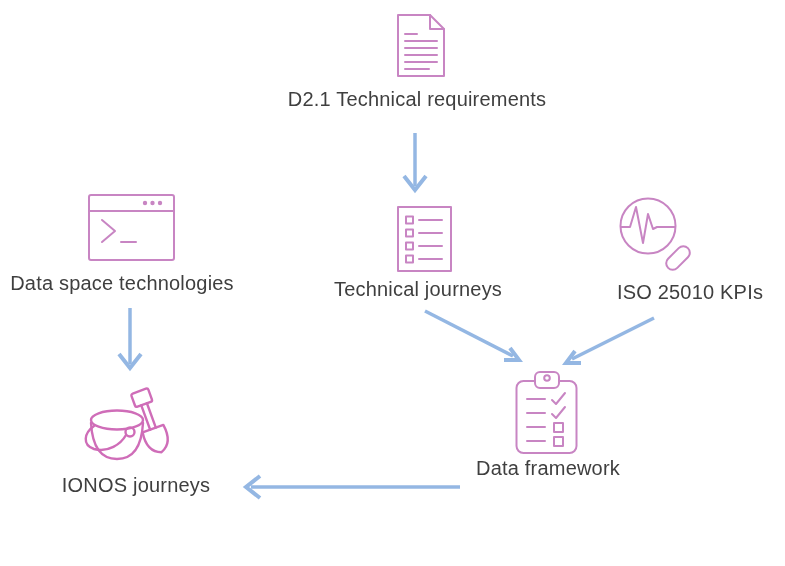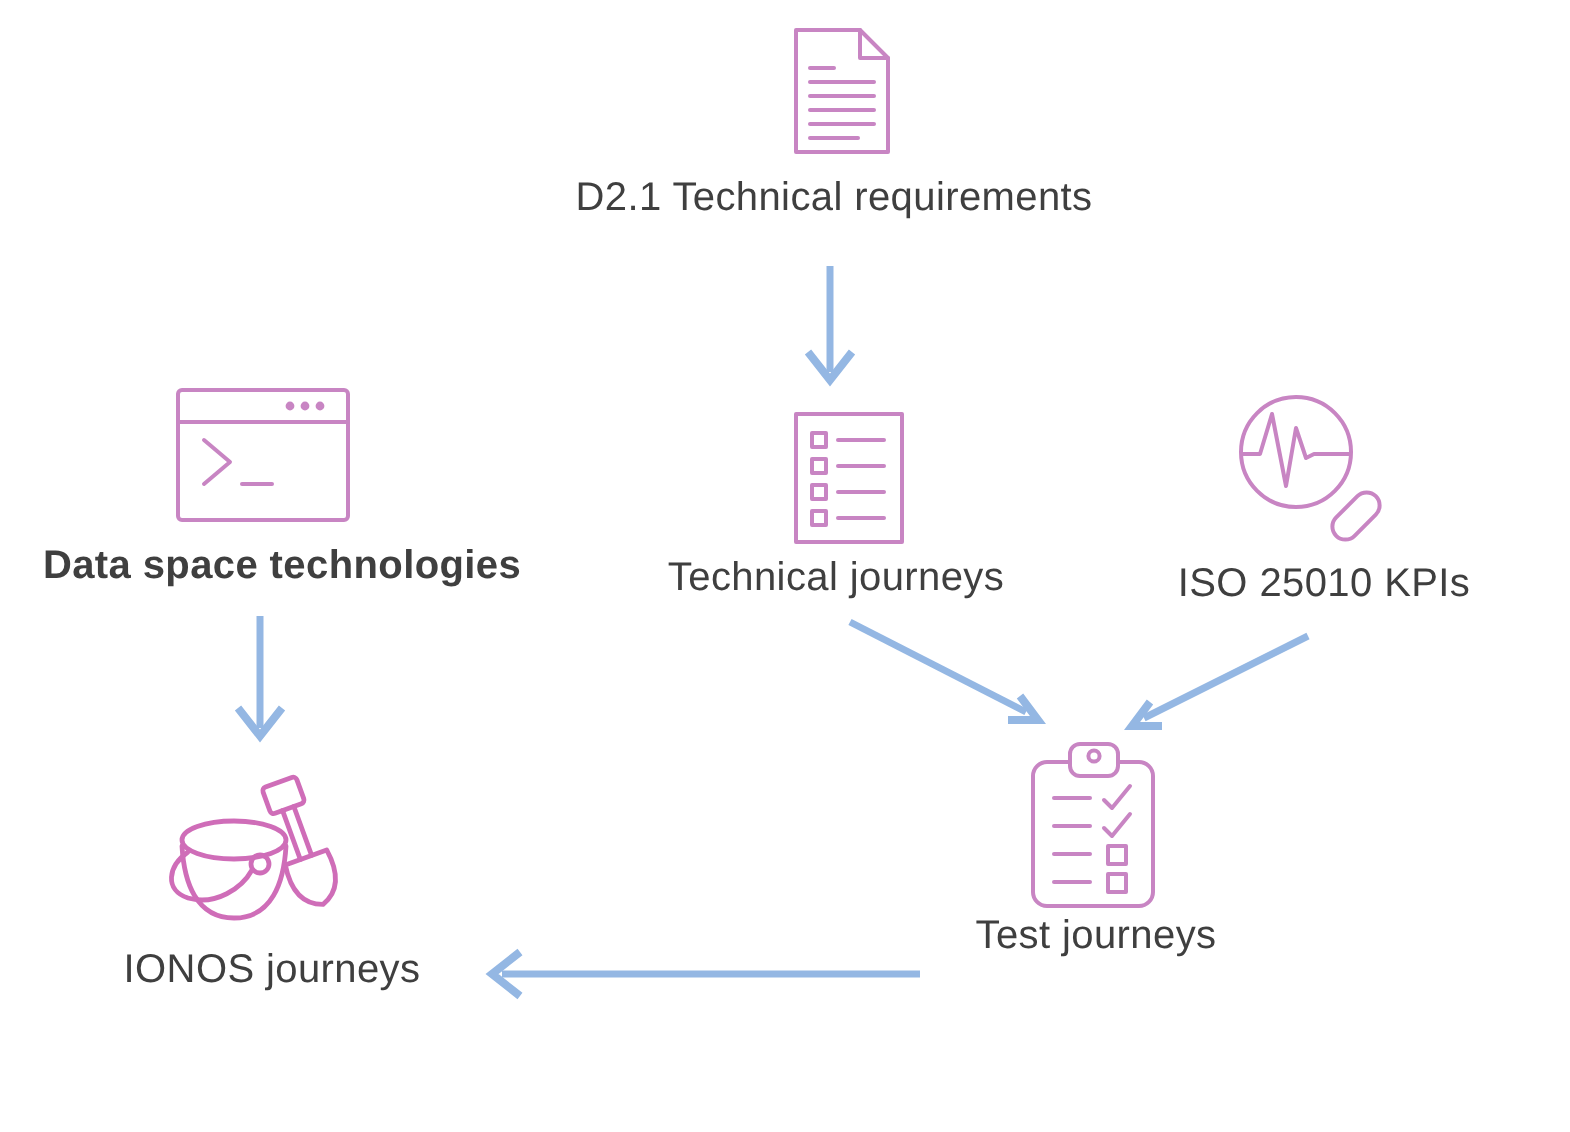--- a/index.html
+++ b/index.html
@@ -52,21 +52,21 @@
     <svg width="87" height="67" viewBox="0 0 87 67">
       <rect class="pink-stroke" x="1" y="1" width="85" height="65" rx="2"></rect>
       <path class="pink-stroke" d="M1,17 H86"></path>
       <circle class="pink-fill" cx="57" cy="9" r="2.2"></circle>
       <circle class="pink-fill" cx="64.5" cy="9" r="2.2"></circle>
       <circle class="pink-fill" cx="72" cy="9" r="2.2"></circle>
       <path class="pink-stroke" d="M14,26 L27,37 L14,48"></path>
       <path class="pink-stroke" d="M33,48 H48"></path>
     </svg>
   </div>
-  <div class="node-label" style="left:141px; top:272px;font-weight:bold;">Data space technologies</div>
+  <div class="node-label" style="left:122px; top:272px;">Data space technologies</div>
 
   <div class="node-icon" style="left:397px; top:206px;">
     <svg width="55" height="66" viewBox="0 0 55 66">
       <rect class="pink-stroke" x="1" y="1" width="53" height="64"></rect>
       <rect class="pink-stroke" x="9" y="10.5" width="7" height="7"></rect>
       <path class="pink-stroke" d="M22,14 H45"></path>
       <rect class="pink-stroke" x="9" y="23.5" width="7" height="7"></rect>
       <path class="pink-stroke" d="M22,27 H45"></path>
       <rect class="pink-stroke" x="9" y="36.5" width="7" height="7"></rect>
       <path class="pink-stroke" d="M22,40 H45"></path>
@@ -76,38 +76,38 @@
   </div>
   <div class="node-label" style="left:418px; top:278px;">Technical journeys</div>
 
   <div class="node-icon" style="left:615px; top:196px;">
     <svg width="90" height="80" viewBox="0 0 90 80">
       <circle class="pink-stroke" cx="33" cy="30" r="27.5"></circle>
       <path class="pink-stroke" d="M6,31 H15 L21,11 L28,47 L33,18 L38,33 L42,31 H60"></path>
       <rect class="pink-stroke" x="-6.5" y="-14" width="13" height="28" rx="6.5" transform="translate(63,62) rotate(45)"></rect>
     </svg>
   </div>
-  <div class="node-label" style="left:662px; top:281px;">ISO 25010 KPIs</div>
+  <div class="node-label" style="left:690px; top:281px;">ISO 25010 KPIs</div>
 
   <div class="node-icon" style="left:515px; top:368px;">
     <svg width="63" height="87" viewBox="0 0 63 87">
       <rect class="pink-stroke" x="1.5" y="13" width="60" height="72" rx="7"></rect>
       <rect class="pink-stroke white-fill" x="20" y="4" width="24" height="16" rx="5" style="fill:#ffffff;"></rect>
       <circle class="pink-stroke" cx="32" cy="10" r="2.8"></circle>
       <path class="pink-stroke" d="M12,31 H30"></path>
       <path class="pink-stroke" d="M37,32 L41,36 L50,25"></path>
       <path class="pink-stroke" d="M12,45 H30"></path>
       <path class="pink-stroke" d="M37,46 L41,50 L50,39"></path>
       <path class="pink-stroke" d="M12,59 H30"></path>
       <rect class="pink-stroke" x="39" y="55" width="9" height="9"></rect>
       <path class="pink-stroke" d="M12,73 H30"></path>
       <rect class="pink-stroke" x="39" y="69" width="9" height="9"></rect>
     </svg>
   </div>
-  <div class="node-label" style="left:548px; top:457px;">Test journeys</div>
+  <div class="node-label" style="left:548px; top:457px;">Data framework</div>
 
   <div class="node-icon" style="left:82px; top:383px;">
     <svg width="95" height="87" viewBox="0 0 95 87">
       <g transform="translate(58,10) rotate(-20)">
         <rect class="pink-stroke-strong" x="-9" y="-2" width="18" height="14" rx="2"></rect>
         <path class="pink-stroke-strong" d="M-3,12 V38"></path>
         <path class="pink-stroke-strong" d="M3,12 V38"></path>
         <path class="pink-stroke-strong" d="M-11,38 H11 Q14,58 0,63 Q-14,58 -11,38 Z"></path>
       </g>
       <ellipse class="pink-stroke-strong" cx="35" cy="37" rx="26" ry="9.5"></ellipse>

